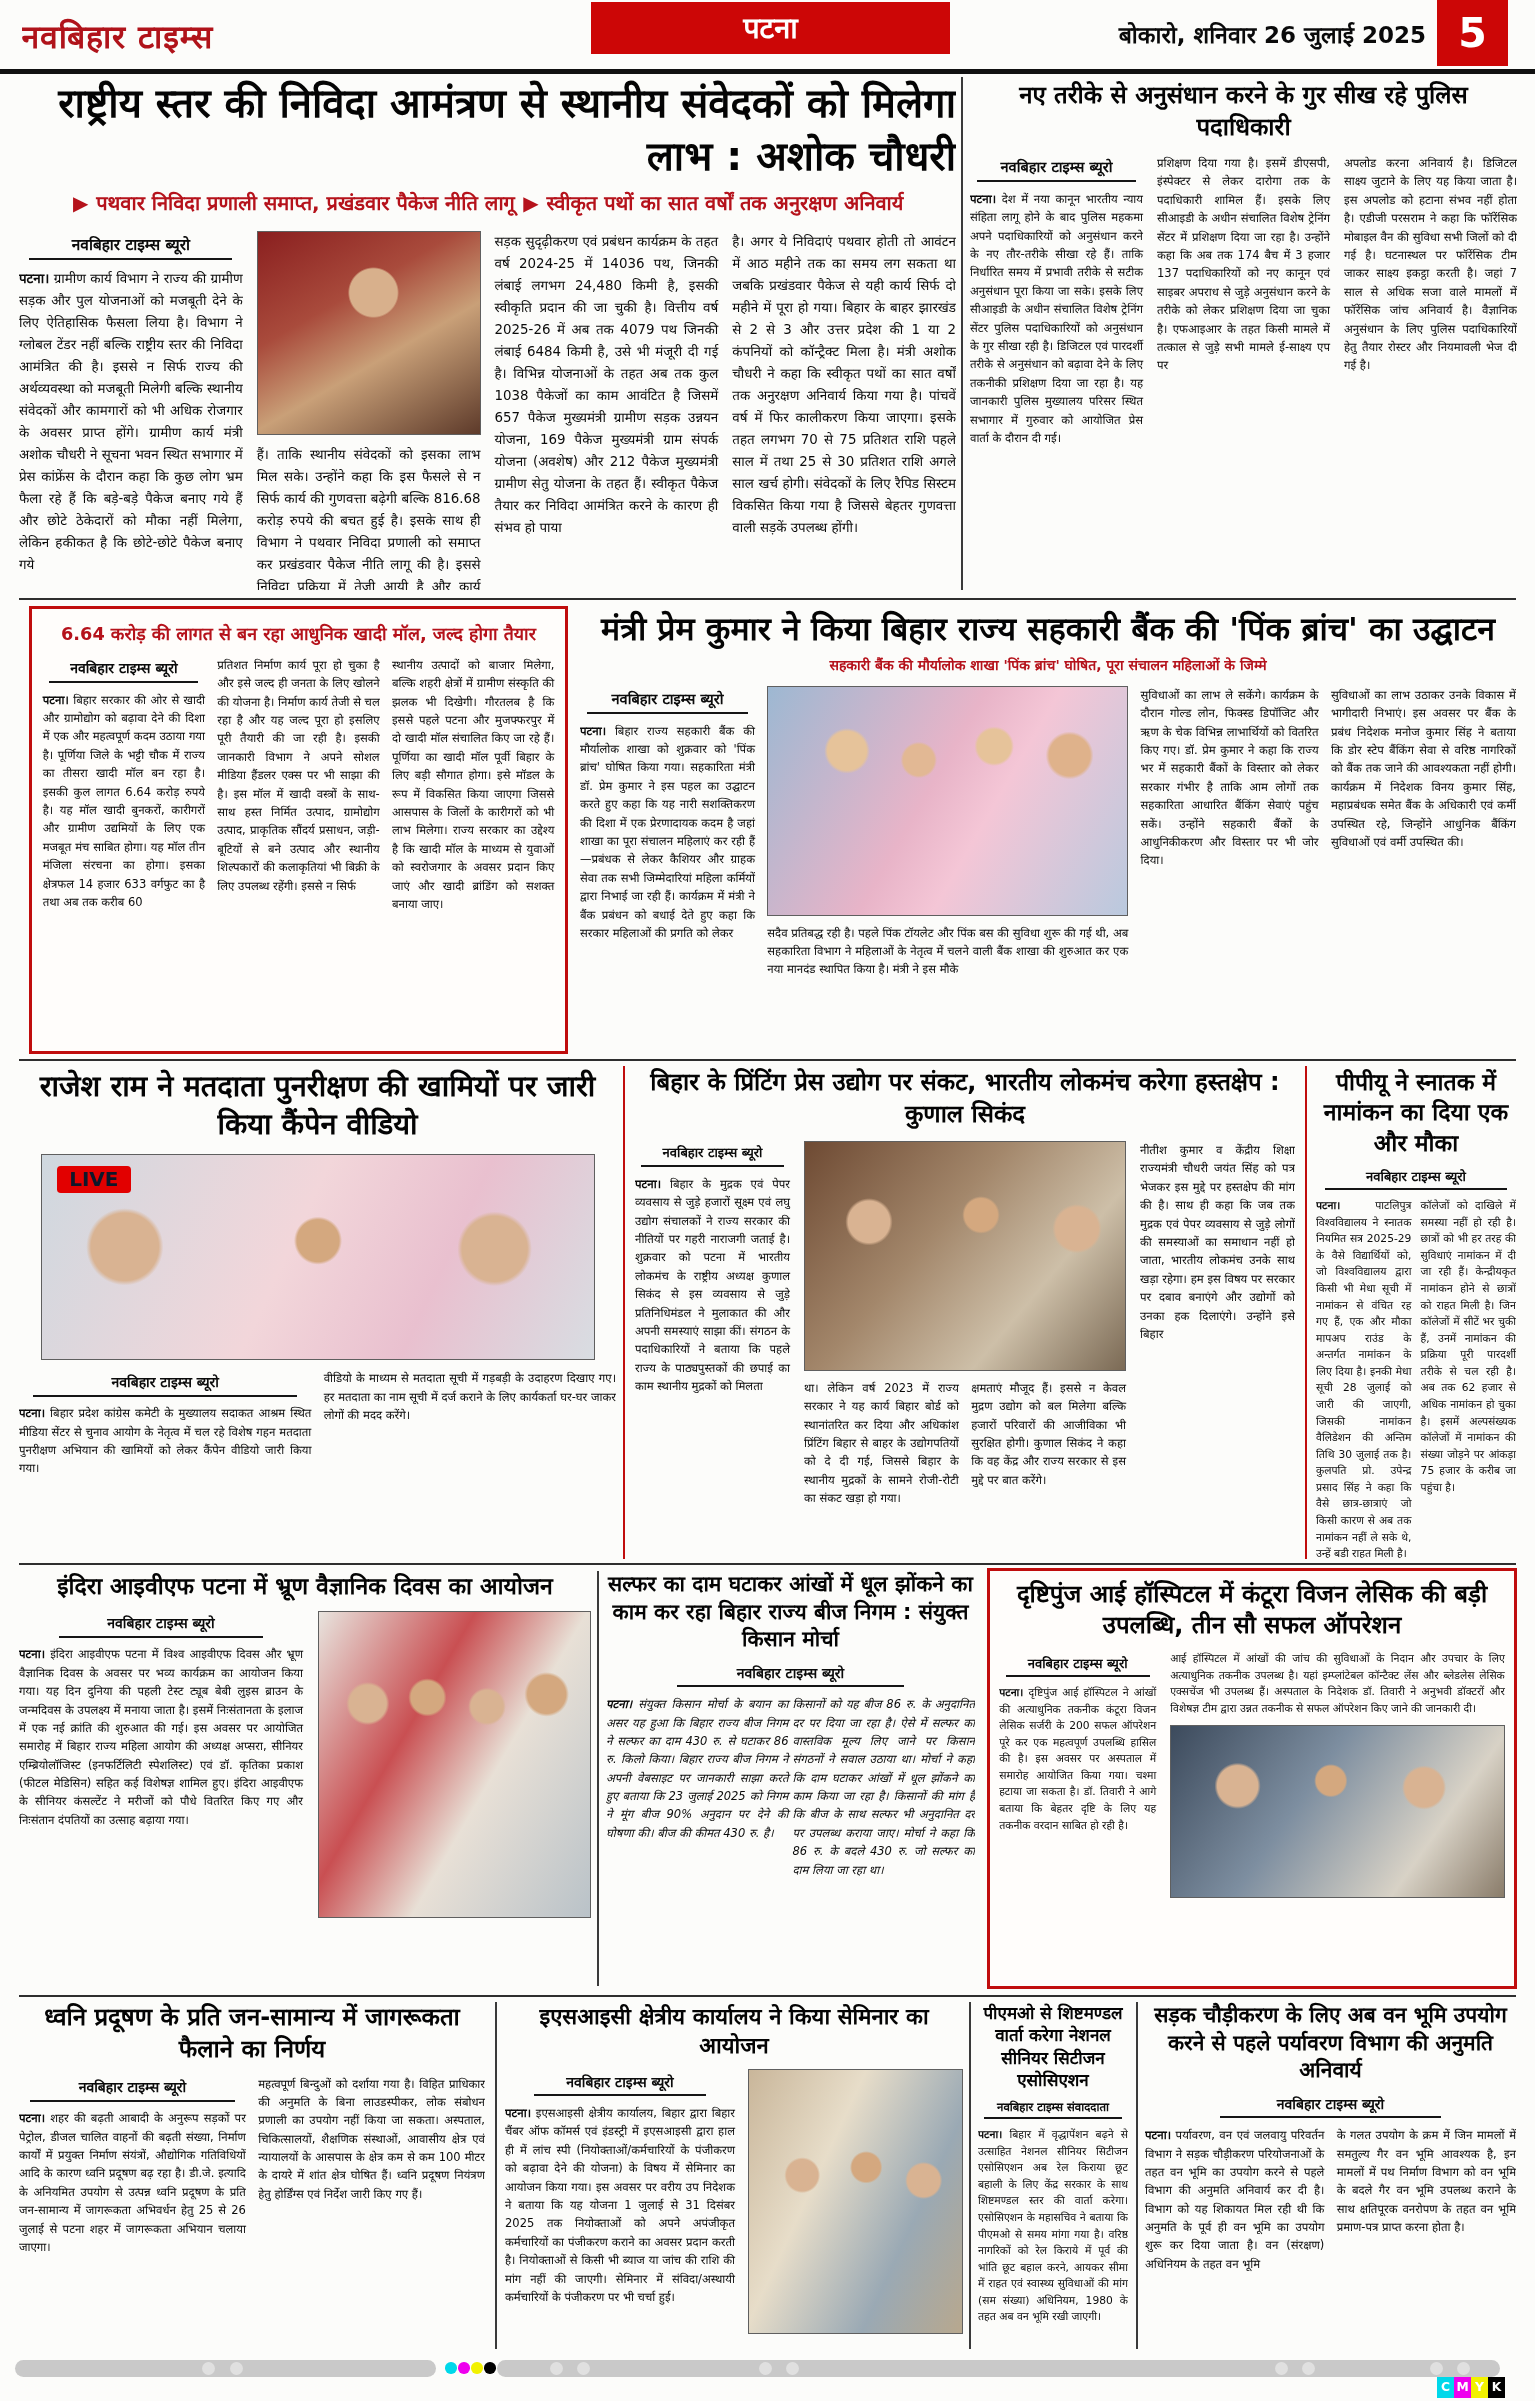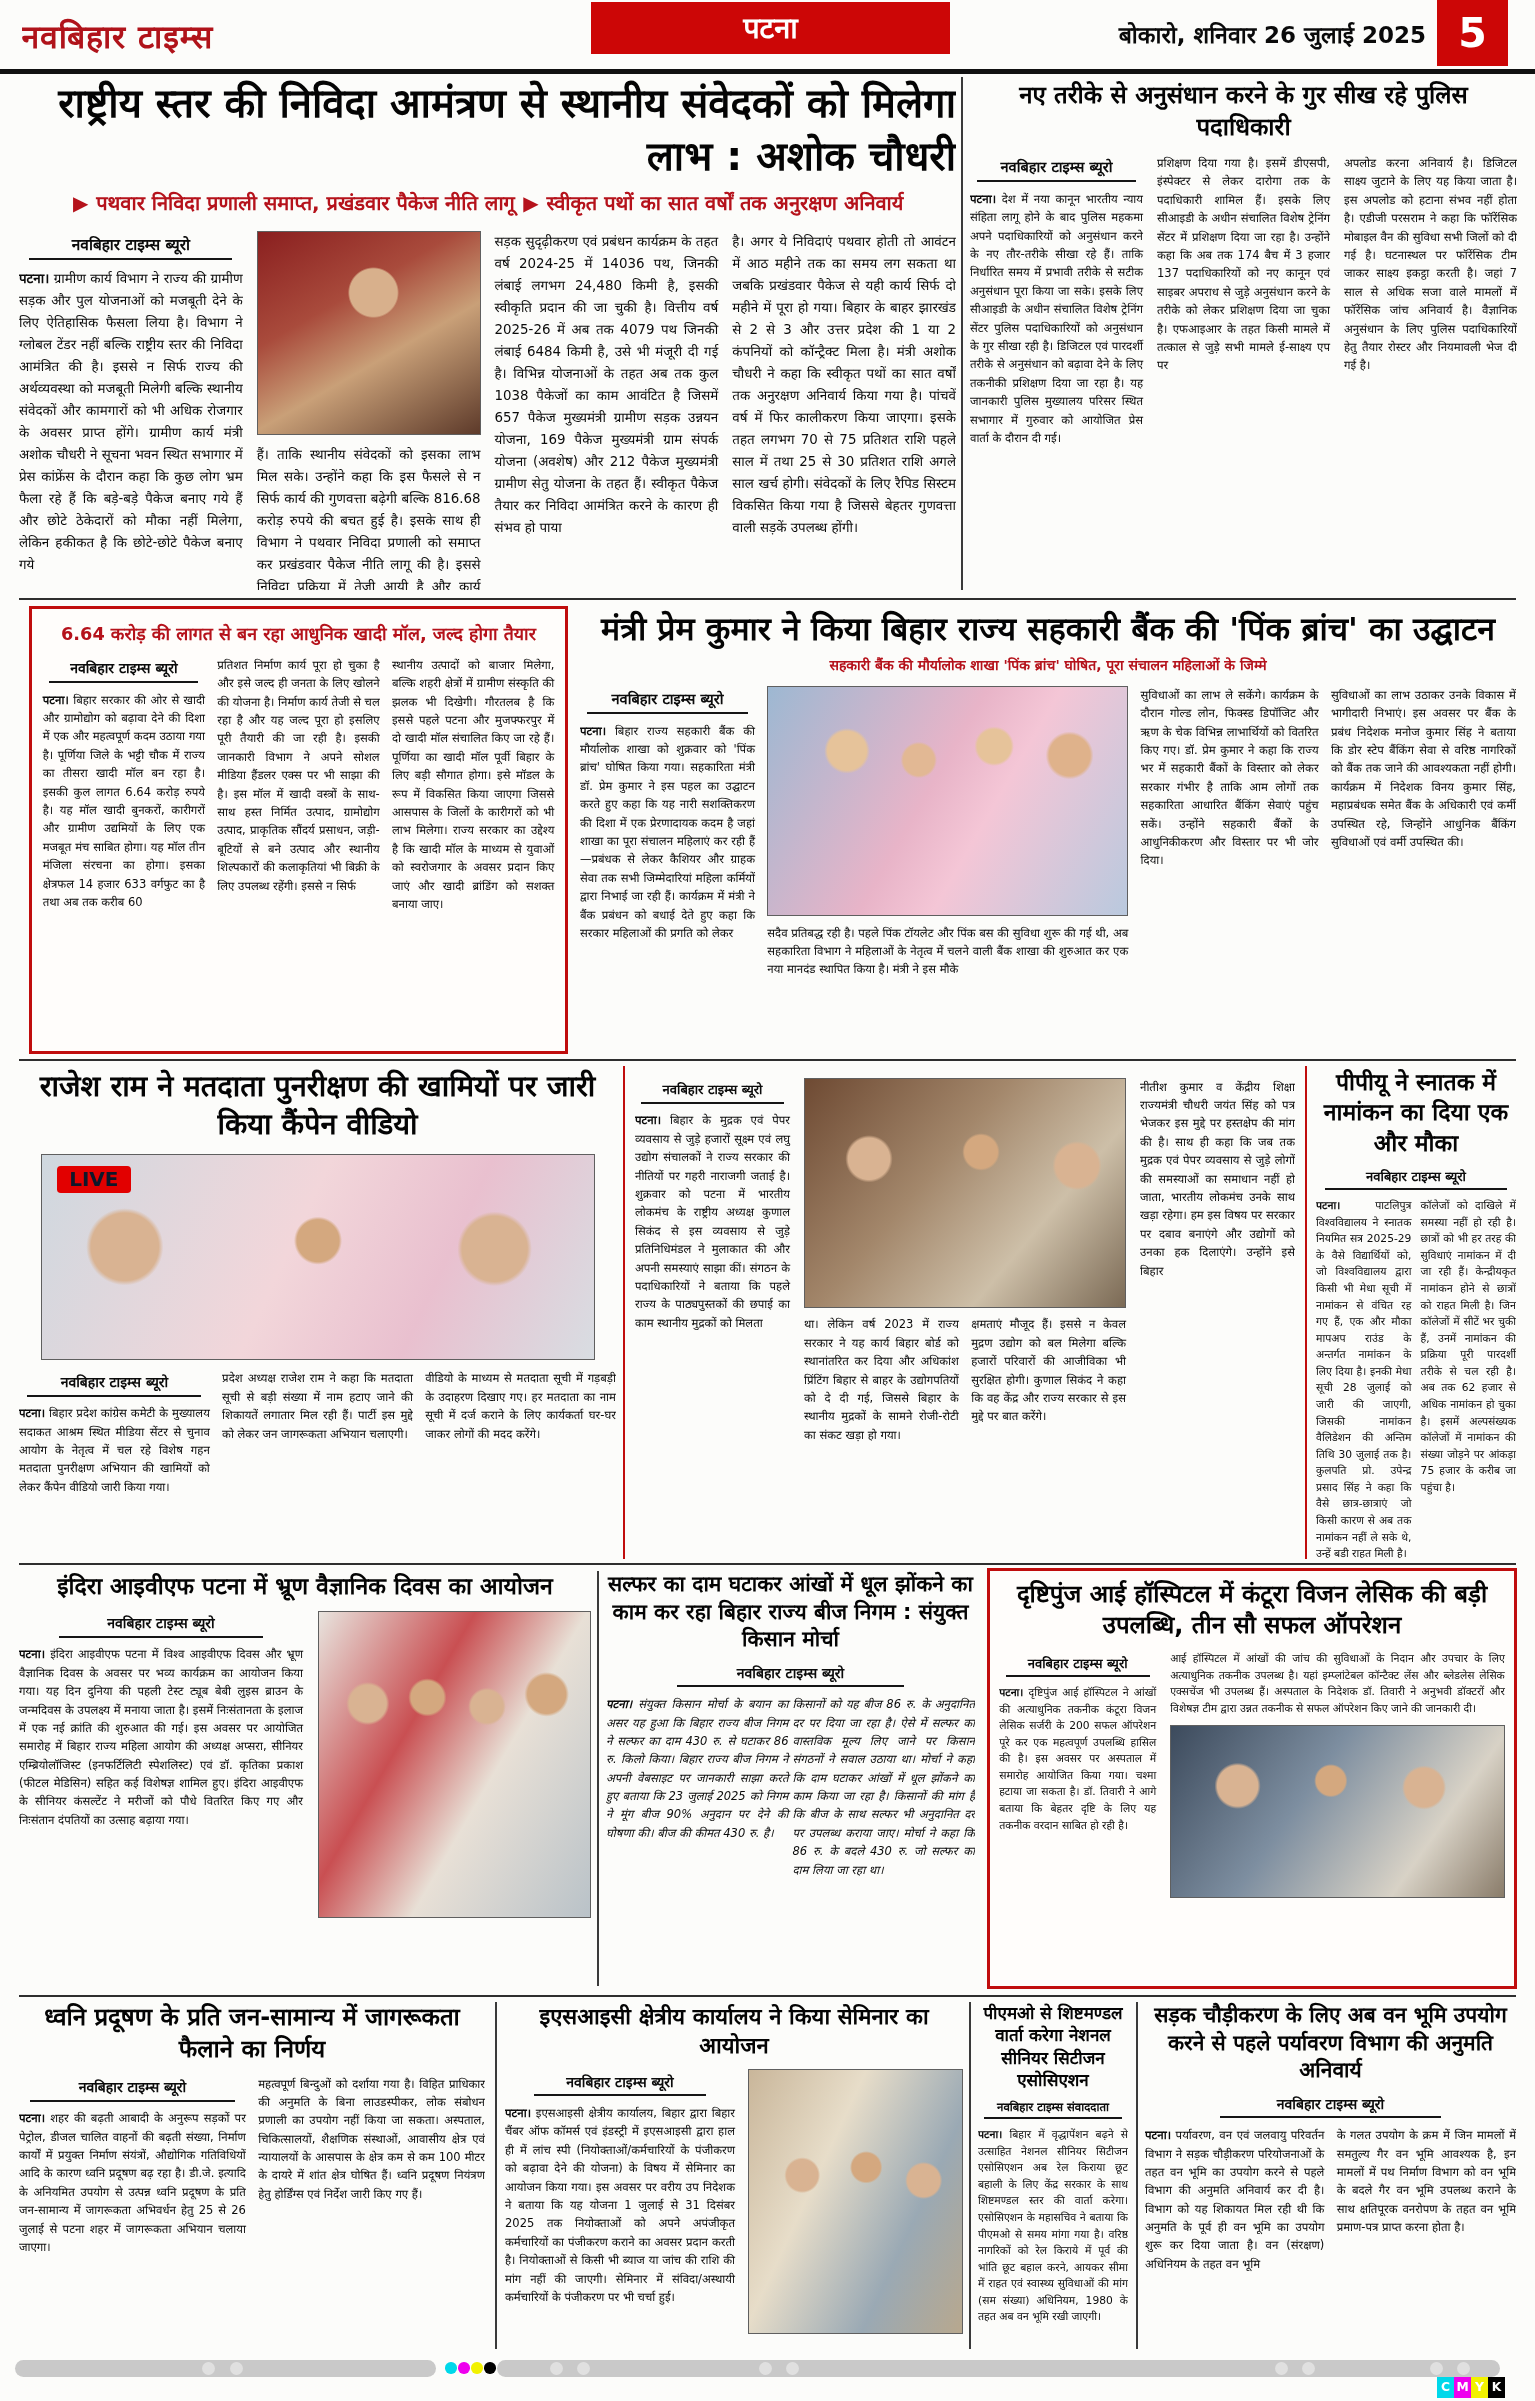--- a/index.html
+++ b/index.html
@@ -145,31 +145,29 @@
          radial-gradient(circle at 82% 46%, #d9b392 0 7%, rgba(0,0,0,0) 8%),
          linear-gradient(115deg,#cfd8df 0%,#f2d6da 45%,#e9c0cf 70%,#d8dde2 100%);">
       <span class="live">LIVE</span>
     </div>
     <div class="cols" style="height:240px;gap:12.3px;">
       <div class="col">
         <div class="byline" style="font-size:14px;">नवबिहार टाइम्स ब्यूरो</div>
         <p class="bodytxt sm"><b>पटना।</b> <span>बिहार प्रदेश कांग्रेस कमेटी के मुख्यालय सदाकत आश्रम स्थित मीडिया सेंटर से चुनाव आयोग के नेतृत्व में चल रहे विशेष गहन मतदाता पुनरीक्षण अभियान की खामियों को लेकर कैंपेन वीडियो जारी किया गया।</span></p>
       </div>
       <div class="col">
-        <p class="bodytxt sm">प्रदेश अध्यक्ष राजेश राम ने कहा कि मतदाता सूची से बड़ी संख्या में नाम हटाए जाने की शिकायतें लगातार मिल रही हैं। पार्टी इस मुद्दे को लेकर जन जागरूकता अभियान चलाएगी।</p>
-      </div>
-      <div class="col">
         <p class="bodytxt sm">वीडियो के माध्यम से मतदाता सूची में गड़बड़ी के उदाहरण दिखाए गए। हर मतदाता का नाम सूची में दर्ज कराने के लिए कार्यकर्ता घर-घर जाकर लोगों की मदद करेंगे।</p>
       </div>
     </div>
   </section>
 
   <div class="vrule red" style="left:623px;top:1066px;height:493px;"></div>
 
   <section class="abs" style="left:635px;top:1067px;width:660px;height:491px;">
+    <h2 class="hl" style="font-size:24px;">बिहार के प्रिंटिंग प्रेस उद्योग पर संकट, भारतीय लोकमंच करेगा हस्तक्षेप : कुणाल सिकंद</h2>
     <div style="display:flex;gap:14px;margin-top:10.7px;height:430px;">
       <div style="width:155px;flex:none;">
         <div class="byline" style="font-size:13px;">नवबिहार टाइम्स ब्यूरो</div>
         <p class="bodytxt sm"><b>पटना।</b> <span>बिहार के मुद्रक एवं पेपर व्यवसाय से जुड़े हजारों सूक्ष्म एवं लघु उद्योग संचालकों ने राज्य सरकार की नीतियों पर गहरी नाराजगी जताई है। शुक्रवार को पटना में भारतीय लोकमंच के राष्ट्रीय अध्यक्ष कुणाल सिकंद से इस व्यवसाय से जुड़े प्रतिनिधिमंडल ने मुलाकात की और अपनी समस्याएं साझा कीं। संगठन के पदाधिकारियों ने बताया कि पहले राज्य के पाठ्यपुस्तकों की छपाई का काम स्थानीय मुद्रकों को मिलता</span></p>
       </div>
       <div style="width:322px;flex:none;">
         <div class="photo" style="height:230px;margin-bottom:7.7px;background:
              radial-gradient(circle at 20% 35%, #d9b392 0 7%, rgba(0,0,0,0) 8%),
              radial-gradient(circle at 55% 32%, #d4a87f 0 7%, rgba(0,0,0,0) 8%),
              radial-gradient(circle at 85% 38%, #d9b392 0 7%, rgba(0,0,0,0) 8%),

